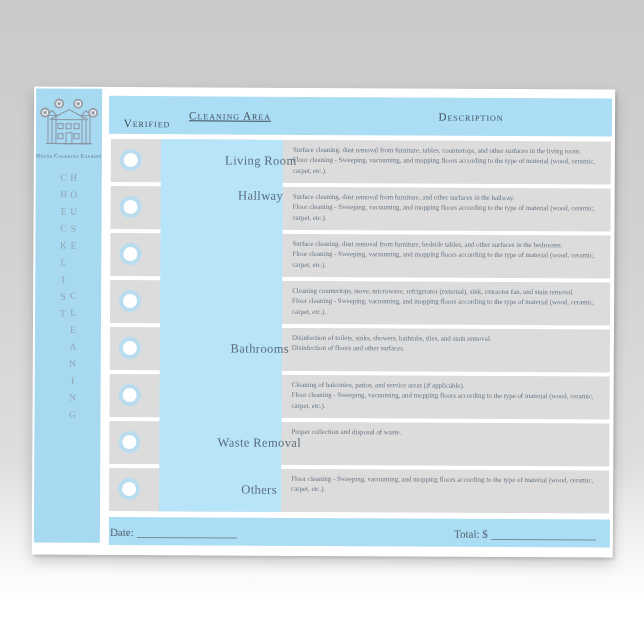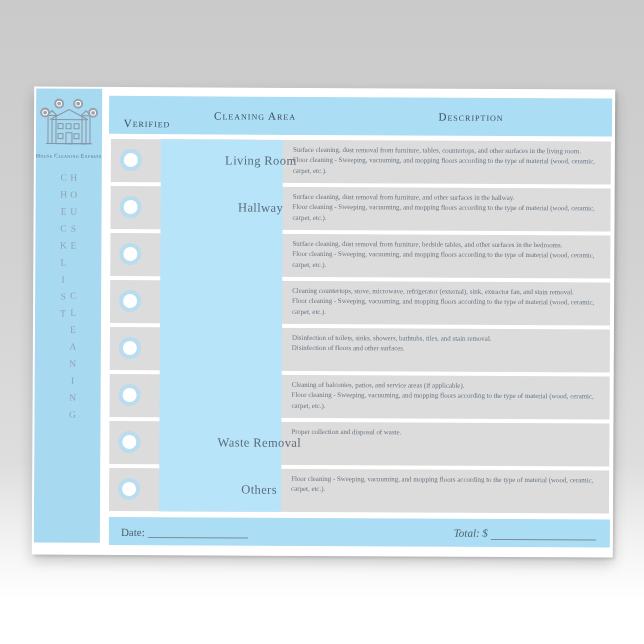--- a/index.html
+++ b/index.html
@@ -31,21 +31,21 @@
   }
   
   .header-band{
     position:absolute;left:75px;top:9px;width:503px;height:38px;background:#abddf4;
   }
   .hlabel{
     position:absolute;top:0;height:38px;line-height:38px;text-align:center;
     font-variant:small-caps;font-size:11px;letter-spacing:1px;color:#3f4e5c;
   }
   .h-verified{left:2px;width:72px;margin-top:8px;}
-  .h-area{left:76px;width:140px;}
+  .h-area{left:51px;width:140px;text-decoration:underline;}
   .h-desc{left:252px;width:220px;}
   
   .rows{position:absolute;left:77px;top:52px;width:500px;height:372px;}
   .area-strip{position:absolute;left:50px;top:0;width:122px;height:372px;background:#b8e4fa;}
   .row{position:absolute;left:0;width:500px;height:43px;background:#dcdcdc;}
   .checkbox-circle{
     position:absolute;left:9px;top:10px;width:14px;height:14px;border-radius:50%;
     background:#ffffff;border:4px solid #b9dcef;
   }
   .area-cell{
@@ -56,22 +56,22 @@
   .desc-cell{
     position:absolute;left:182px;right:6px;top:0;height:43px;
     padding-top:5px;box-sizing:border-box;
     font-size:6.9px;line-height:1.5;color:#687684;white-space:pre-line;
   }
   
   .footer-band{
     position:absolute;left:77px;top:430px;width:501px;height:28px;background:#abddf4;
     display:flex;align-items:center;font-size:11px;color:#52636f;
   }
-  .date-group{margin-left:12px;display:flex;align-items:flex-end;}
-  .total-group{margin-left:auto;margin-right:14px;display:flex;font-style:italic;}
+  .date-group{margin-left:1px;display:flex;align-items:flex-end;}
+  .total-group{margin-left:auto;margin-right:14px;display:flex;align-items:flex-end;}
   .fill-line{display:inline-block;border-bottom:1px solid #7d8c99;height:12px;margin-left:3px;}
   .date-line{width:100px;}
   .total-line{width:105px;}
 </style>
 </head>
 <body>
 
 <div class="pad">
 
   <div class="sidebar">
@@ -153,21 +153,22 @@
       <div class="checkbox-circle"></div>
       <div class="desc-cell">Proper collection and disposal of waste.</div>
     </div>
     <div class="row" style="top:329px">
       <div class="checkbox-circle"></div>
       <div class="desc-cell">Floor cleaning - Sweeping, vacuuming, and mopping floors according to the type of material (wood, ceramic, carpet, etc.).</div>
     </div>
 
     <div class="area-strip"></div>
     <div class="area-cell" style="top:0">Living Room</div>
-    <div class="area-cell" style="top:47px">Hallway</div>
+    <div class="area-cell" style="top:35px">Hallway</div>
+    <div class="area-cell" style="top:188px">Bathrooms</div>
     <div class="area-cell" style="top:329px">Others</div>
     <div class="area-cell" style="top:282px">Waste Removal</div>
   </div>
 
   <div class="footer-band">
     <div class="date-group">
       <span>Date:</span>
       <span class="fill-line date-line"></span>
     </div>
     <div class="total-group">

